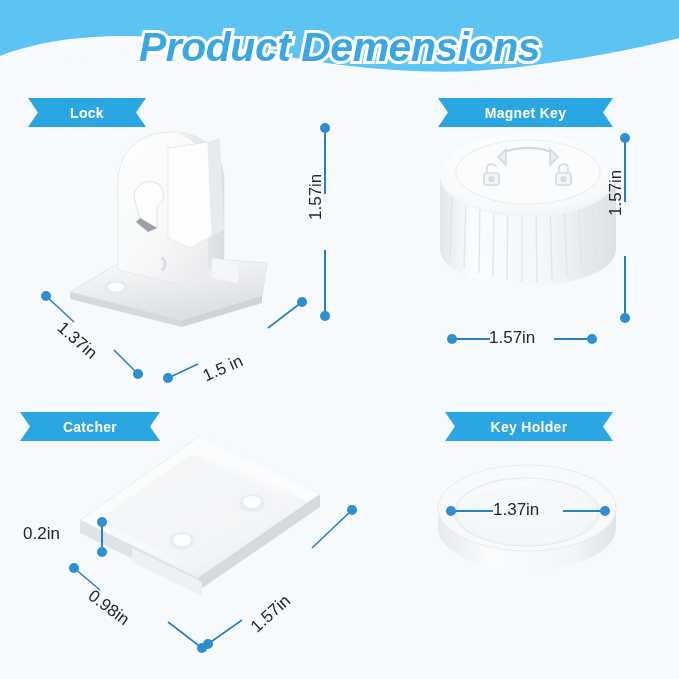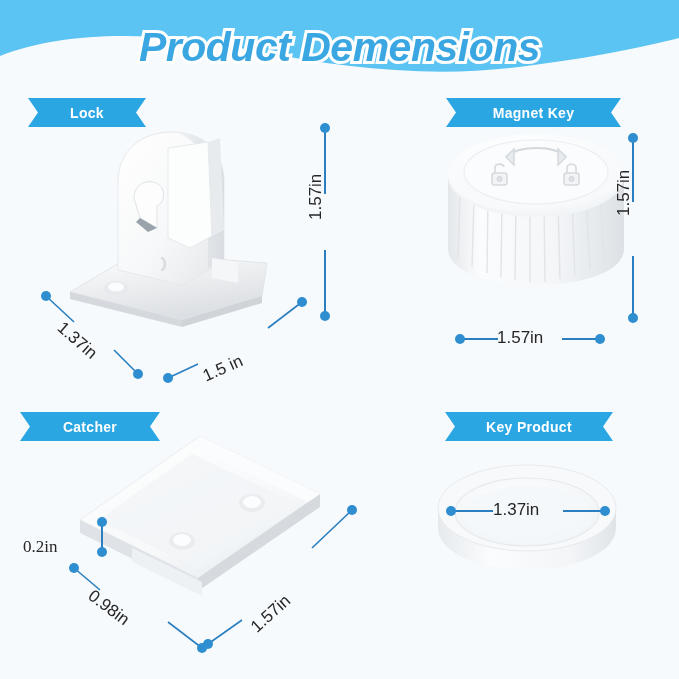--- a/index.html
+++ b/index.html
@@ -135,21 +135,21 @@
       <svg width="150" height="92" viewBox="0 0 150 92">
         <line x1="8" y1="84" x2="38" y2="70" stroke="#2a7fc0" stroke-width="1.6"></line>
         <line x1="108" y1="34" x2="142" y2="8" stroke="#2a7fc0" stroke-width="1.6"></line>
         <circle cx="8" cy="84" r="5" fill="#2e8ed0"></circle>
         <circle cx="142" cy="8" r="5" fill="#2e8ed0"></circle>
       </svg>
     </div>
     <div class="dimtxt" style="left:200px;top:276px;transform:rotate(-24deg);transform-origin:left top;">1.5 in</div>
   </div>
 
-  <div class="quad" style="left:336px;top:92px;width:339px;height:300px;text-align:center;">
+  <div class="quad" style="left:328px;top:92px;width:339px;height:300px;text-align:center;">
 
     <div class="ribbon" style="left:110px;top:6px;width:175px;">
       <svg class="rb-bg" viewBox="0 0 175 29" preserveAspectRatio="none">
         <path d="M0,0 L175,0 L165,14.5 L175,29 L0,29 L10,14.5 Z" fill="#2aa6e3"></path>
       </svg>
       <span class="rb-txt">Magnet Key</span>
     </div>
 
     <div class="art" style="left:100px;top:35px;width:200px;height:185px;">
       <svg viewBox="0 0 200 185" width="200" height="185">
@@ -267,21 +267,21 @@
       </svg>
     </div>
 
     <div class="dimline" style="left:95px;top:117px;">
       <svg width="14" height="40" viewBox="0 0 14 40">
         <line x1="7" y1="5" x2="7" y2="35" stroke="#2a7fc0" stroke-width="2"></line>
         <circle cx="7" cy="5" r="5" fill="#2e8ed0"></circle>
         <circle cx="7" cy="35" r="5" fill="#2e8ed0"></circle>
       </svg>
     </div>
-    <div class="dimtxt" style="left:23px;top:137px;font-family:Liberation Serif, serif;">0.2in</div>
+    <div class="dimtxt" style="left:23px;top:124px;">0.2in</div>
 
     <div class="dimline" style="left:66px;top:160px;">
       <svg width="146" height="96" viewBox="0 0 146 96">
         <line x1="8" y1="8" x2="34" y2="30" stroke="#2a7fc0" stroke-width="1.6"></line>
         <line x1="102" y1="62" x2="136" y2="88" stroke="#2a7fc0" stroke-width="1.6"></line>
         <circle cx="8" cy="8" r="5" fill="#2e8ed0"></circle>
         <circle cx="136" cy="88" r="5" fill="#2e8ed0"></circle>
       </svg>
     </div>
     <div class="dimtxt" style="left:96px;top:186px;transform:rotate(37deg);transform-origin:left top;">0.98in</div>
@@ -296,21 +296,21 @@
     </div>
     <div class="dimtxt" style="left:247px;top:222px;transform:rotate(-42deg);transform-origin:left top;">1.57in</div>
   </div>
 
   <div class="quad" style="left:360px;top:400px;width:319px;height:279px;">
 
     <div class="ribbon" style="left:85px;top:12px;width:168px;">
       <svg class="rb-bg" viewBox="0 0 168 29" preserveAspectRatio="none">
         <path d="M0,0 L168,0 L158,14.5 L168,29 L0,29 L10,14.5 Z" fill="#2aa6e3"></path>
       </svg>
-      <span class="rb-txt">Key Product</span>
+      <span class="rb-txt">Key Holder</span>
     </div>
 
     <div class="art" style="left:72px;top:62px;width:190px;height:120px;">
       <svg viewBox="0 0 190 120" width="190" height="120">
         <defs>
           <linearGradient id="khSide" x1="0" y1="0" x2="1" y2="0">
             <stop offset="0%" stop-color="#e6eaed"></stop>
               <stop offset="30%" stop-color="#fbfcfd"></stop>
             <stop offset="75%" stop-color="#f3f5f7"></stop>
               <stop offset="100%" stop-color="#e0e4e8"></stop>

